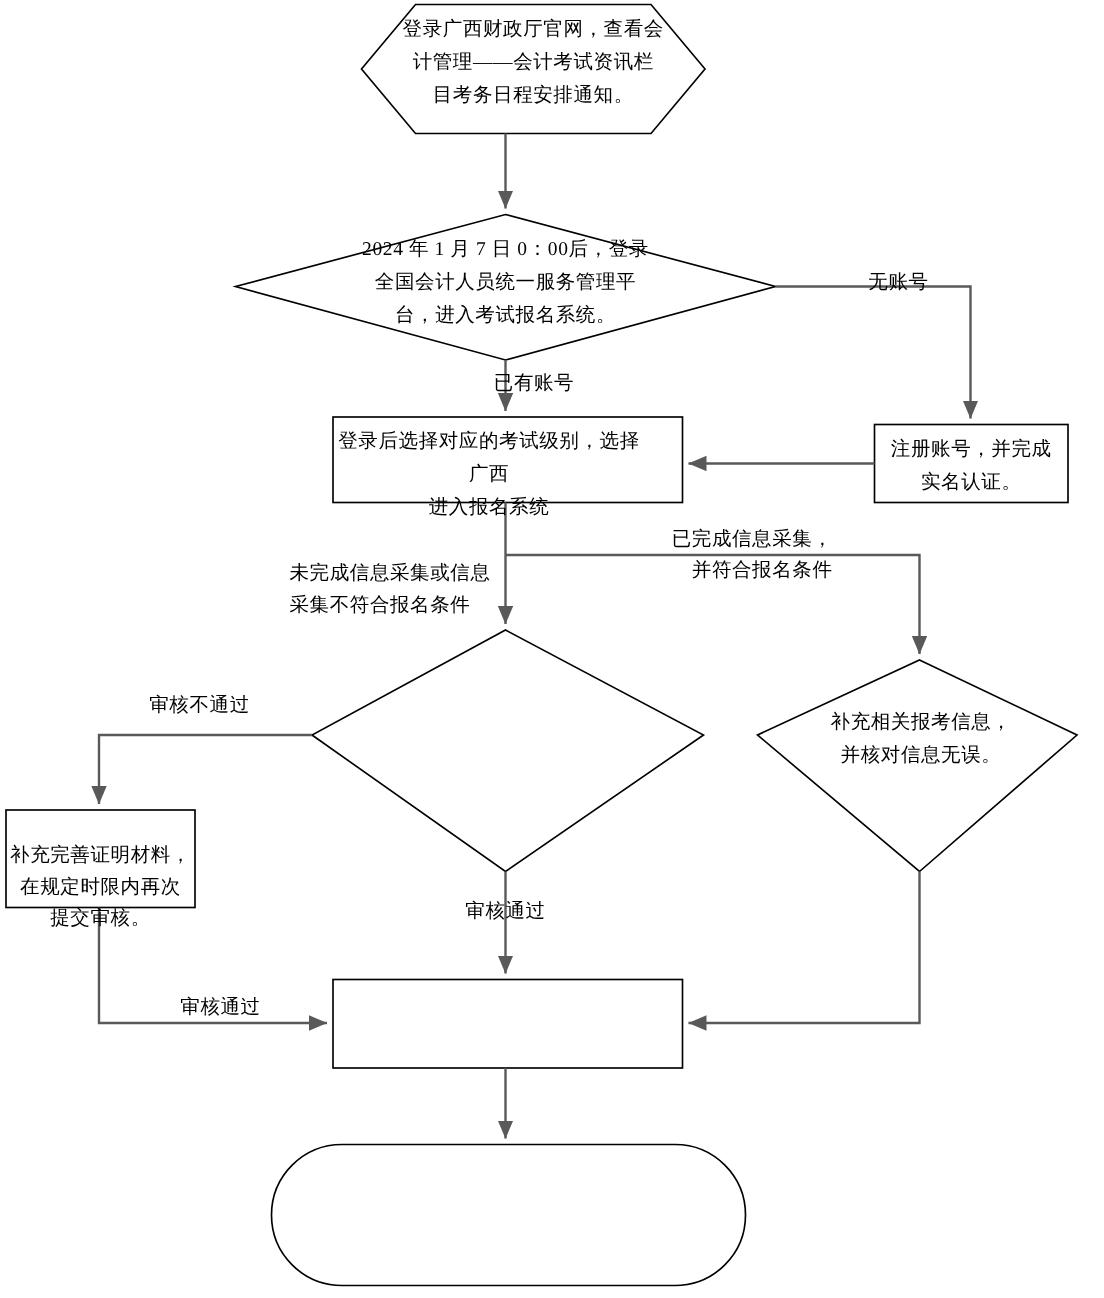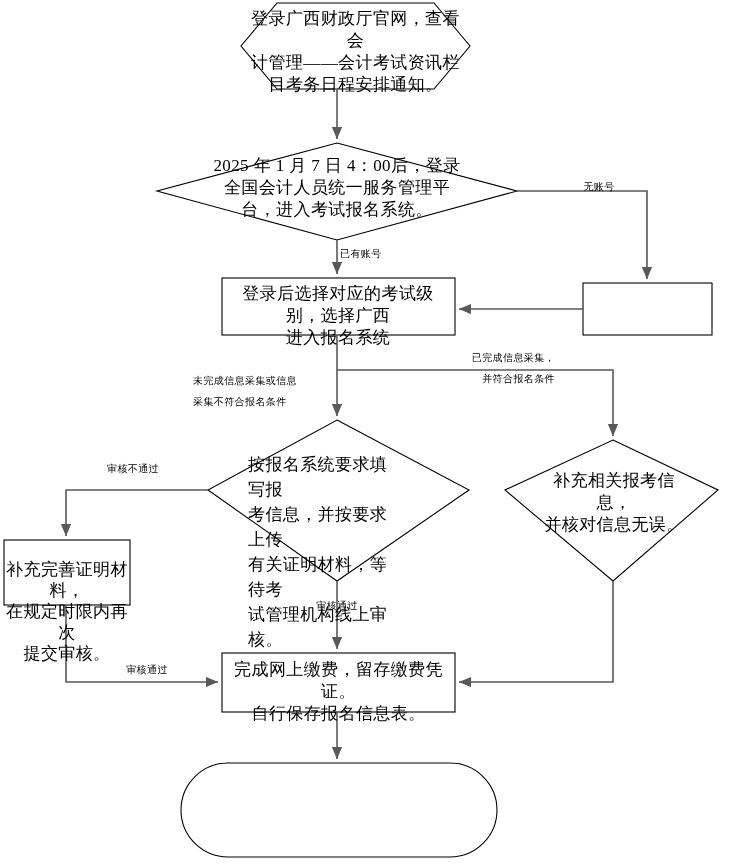--- a/index.html
+++ b/index.html
@@ -33,31 +33,31 @@
   .conn {
     stroke: #595959;
     stroke-width: 1.6;
     fill: none;
   }
   .node-text {
     position: absolute;
     text-align: center;
     color: #000000;
     font-family: "Liberation Serif", "DejaVu Serif", serif;
-    font-size: 17px;
+    font-size: 13px;
     line-height: 22px;
     letter-spacing: 0.4px;
     white-space: pre-line;
     pointer-events: none;
   }
   .edge-label {
     position: absolute;
     color: #000000;
-    font-family: Liberation Mono, monospace;
-    font-size: 10px;
+    font-family: Liberation Sans, sans-serif;
+    font-size: 13px;
     line-height: 21px;
     letter-spacing: 0.4px;
     white-space: pre-line;
     text-align: center;
   }
 </style>
 </head>
 <body>
 
 <div id="flowchart-root">
@@ -107,47 +107,43 @@
 
     <path class="conn" d="M613,581 L613,682 L459,682" marker-end="url(#arrow)"></path>
 
     <path class="conn" d="M337,712 L337,759" marker-end="url(#arrow)"></path>
   </svg>
 
   <div class="node-text" style="left:243px; top:8px; width:225px;">登录广西财政厅官网，查看会
 计管理——会计考试资讯栏
 目考务日程安排通知。</div>
 
-  <div class="node-text" style="left:197px; top:155px; width:280px;">2025 年 1 月 7 日 4：00后，登录
+  <div class="node-text" style="left:197px; top:155px; width:280px;">2024 年 1 月 7 日 0：00后，登录
 全国会计人员统一服务管理平
 台，进入考试报名系统。</div>
 
+  <div class="node-text" style="left:585px; top:288px; width:125px;">注册账号，并完成
+实名认证。</div>
 
-  <div class="node-text" style="left:235px; top:283px; width:206px;">登录后选择对应的考试级别，选择广西
+  <div class="node-text" style="left:223px; top:283px; width:206px;">登录后选择对应的考试级别，选择广西
 进入报名系统</div>
 
-  <div class="node-text" style="left:248px; top:452px; width:154px; text-align:left; line-height:25px;">按报名系统要求填写报
-考信息，并按要求上传
-有关证明材料，等待考
-试管理机构线上审核。</div>
 
   <div class="node-text" style="left:540px; top:470px; width:148px;">补充相关报考信息，
 并核对信息无误。</div>
 
   <div class="node-text" style="left:6px; top:543px; width:122px; line-height:21px;margin-top:16px;">补充完善证明材料，
 在规定时限内再次
 提交审核。</div>
 
-  <div class="node-text" style="left:224px; top:659px; width:229px;">完成网上缴费，留存缴费凭证。
-自行保存报名信息表。</div>
 
 
   <div class="edge-label" style="left:567px; top:177px; width:64px;">无账号</div>
 
-  <div class="edge-label" style="left:340px; top:244px; width:64px; text-align:left;">已有账号</div>
+  <div class="edge-label" style="left:324px; top:244px; width:64px; text-align:center;">已有账号</div>
 
   <div class="edge-label" style="left:193px; top:371px; width:140px; text-align:left;">未完成信息采集或信息
 采集不符合报名条件</div>
 
   <div class="edge-label" style="left:437px; top:348px; width:118px; text-align:right;">已完成信息采集，
 并符合报名条件</div>
 
   <div class="edge-label" style="left:98px; top:459px; width:70px;">审核不通过</div>
 
   <div class="edge-label" style="left:303px; top:596px; width:68px;">审核通过</div>

